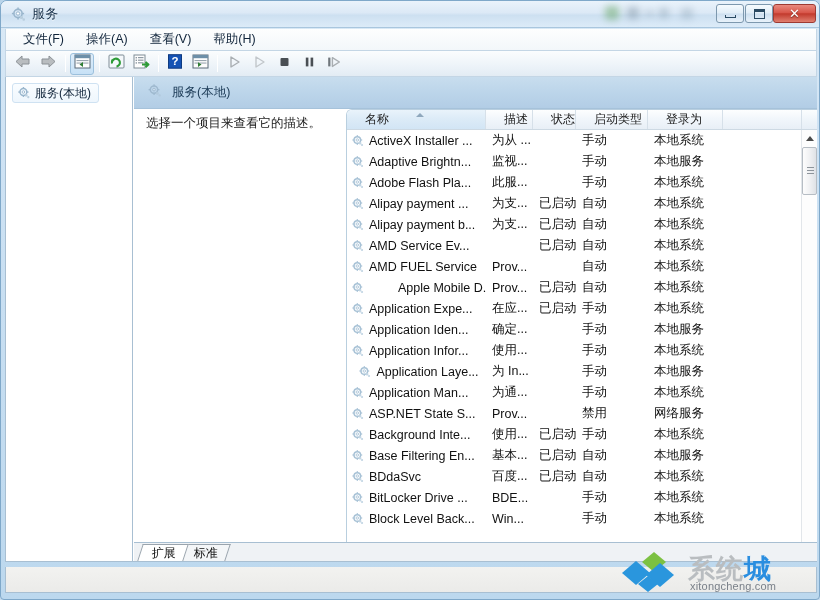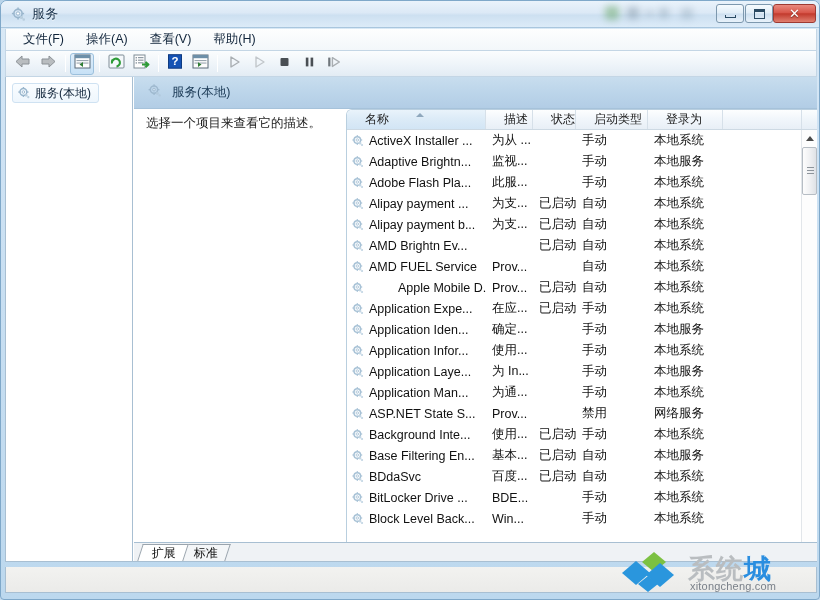--- a/index.html
+++ b/index.html
@@ -662,21 +662,21 @@
                       <rect x="5.7" y="1.1" width="1.2" height="1.8"></rect>
                       <rect x="5.7" y="9.1" width="1.2" height="1.8"></rect>
                       <rect x="1.4" y="5.4" width="1.8" height="1.2"></rect>
                       <rect x="9.4" y="5.4" width="1.8" height="1.2"></rect>
                     </g>
                     <g fill="#c3d6e4">
                       <rect x="7.9" y="8" width="2.5" height="2.5" rx=".9"></rect>
                       <rect x="10" y="9.9" width="2.1" height="2.1" rx=".9"></rect>
                     </g>
                   </svg></span>
-                <span class="nm">AMD Brightn Ev...</span>
+                <span class="nm">AMD Service Ev...</span>
               </div>
               <div class="lv-cell" style="width: 47px;"></div>
               <div class="lv-cell" style="width: 43px;">已启动</div>
               <div class="lv-cell" style="width: 72px;">自动</div>
               <div class="lv-cell" style="width: 75px;">本地系统</div>
             </div>
             <div class="lv-row">
               <div class="lv-cell name" style="width: 139px;">
                 <span class="gear-ico"><svg width="14" height="14" viewBox="0 0 14 14">
                     <circle cx="6.3" cy="6" r="3.3" fill="none" stroke="#a8c2d6" stroke-width="1.5"></circle>
@@ -785,21 +785,21 @@
                     </g>
                   </svg></span>
                 <span class="nm">Application Infor...</span>
               </div>
               <div class="lv-cell" style="width: 47px;">使用...</div>
               <div class="lv-cell" style="width: 43px;"></div>
               <div class="lv-cell" style="width: 72px;">手动</div>
               <div class="lv-cell" style="width: 75px;">本地系统</div>
             </div>
             <div class="lv-row">
-              <div class="lv-cell name" style="width: 139px;">
+              <div class="lv-cell name" style="width: 139px; justify-content: center;">
                 <span class="gear-ico"><svg width="14" height="14" viewBox="0 0 14 14">
                     <circle cx="6.3" cy="6" r="3.3" fill="none" stroke="#a8c2d6" stroke-width="1.5"></circle>
                     <circle cx="6.3" cy="6" r="1.25" fill="#fff" stroke="#a8c2d6" stroke-width=".9"></circle>
                     <g fill="#a8c2d6">
                       <rect x="5.7" y="1.1" width="1.2" height="1.8"></rect>
                       <rect x="5.7" y="9.1" width="1.2" height="1.8"></rect>
                       <rect x="1.4" y="5.4" width="1.8" height="1.2"></rect>
                       <rect x="9.4" y="5.4" width="1.8" height="1.2"></rect>
                     </g>
                     <g fill="#c3d6e4">

